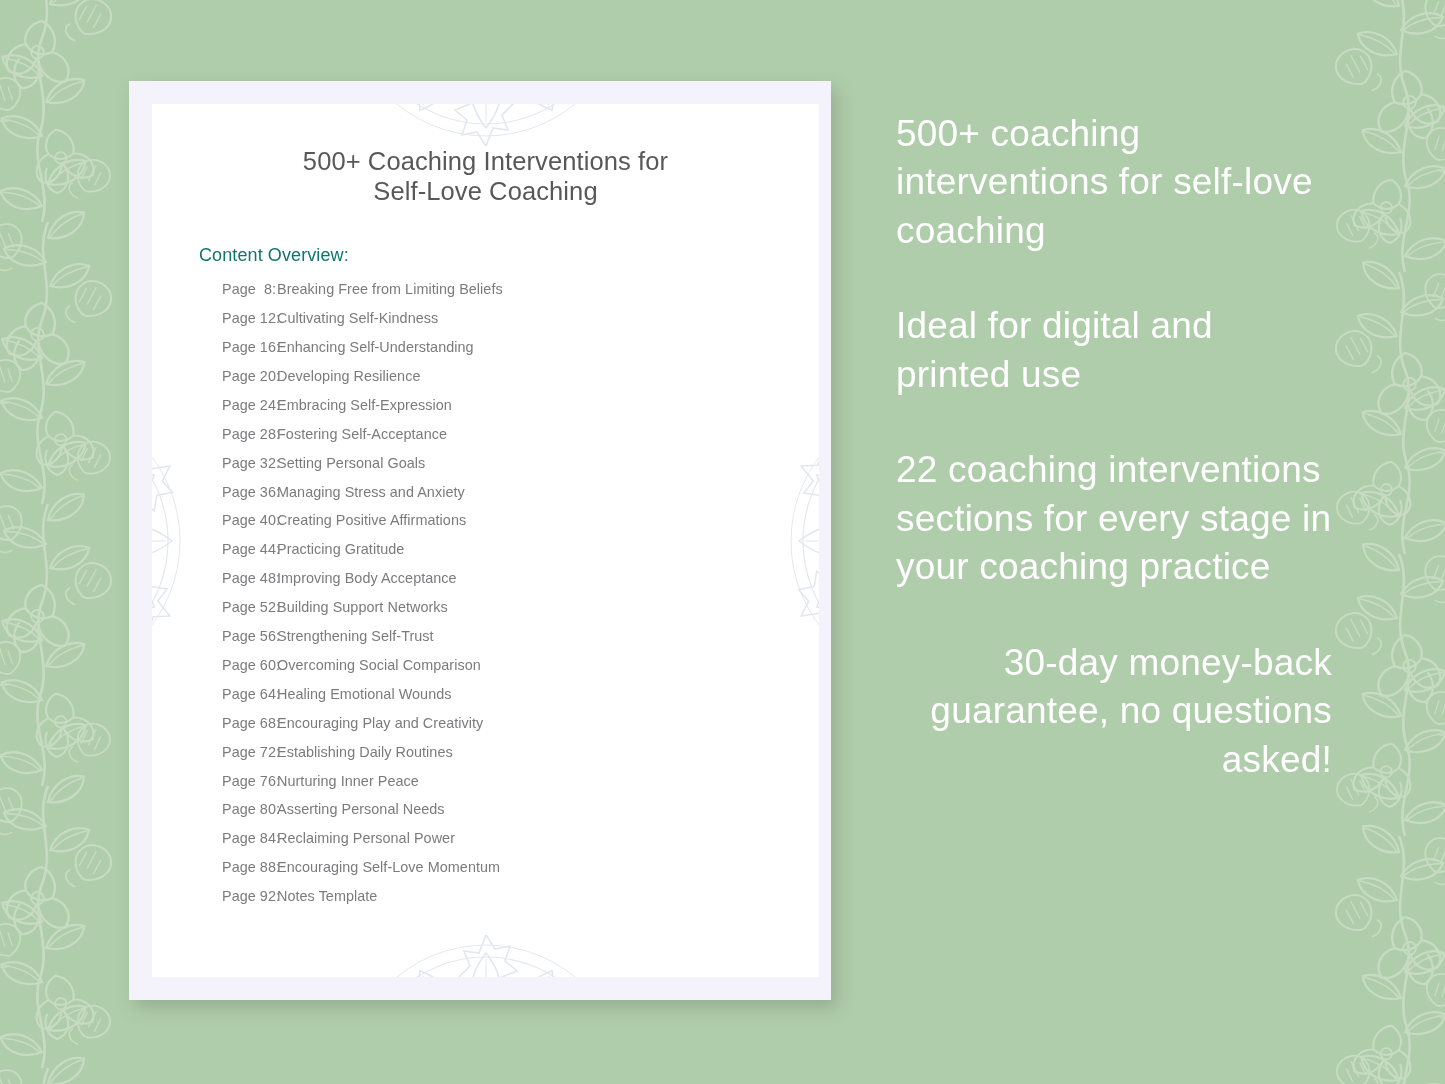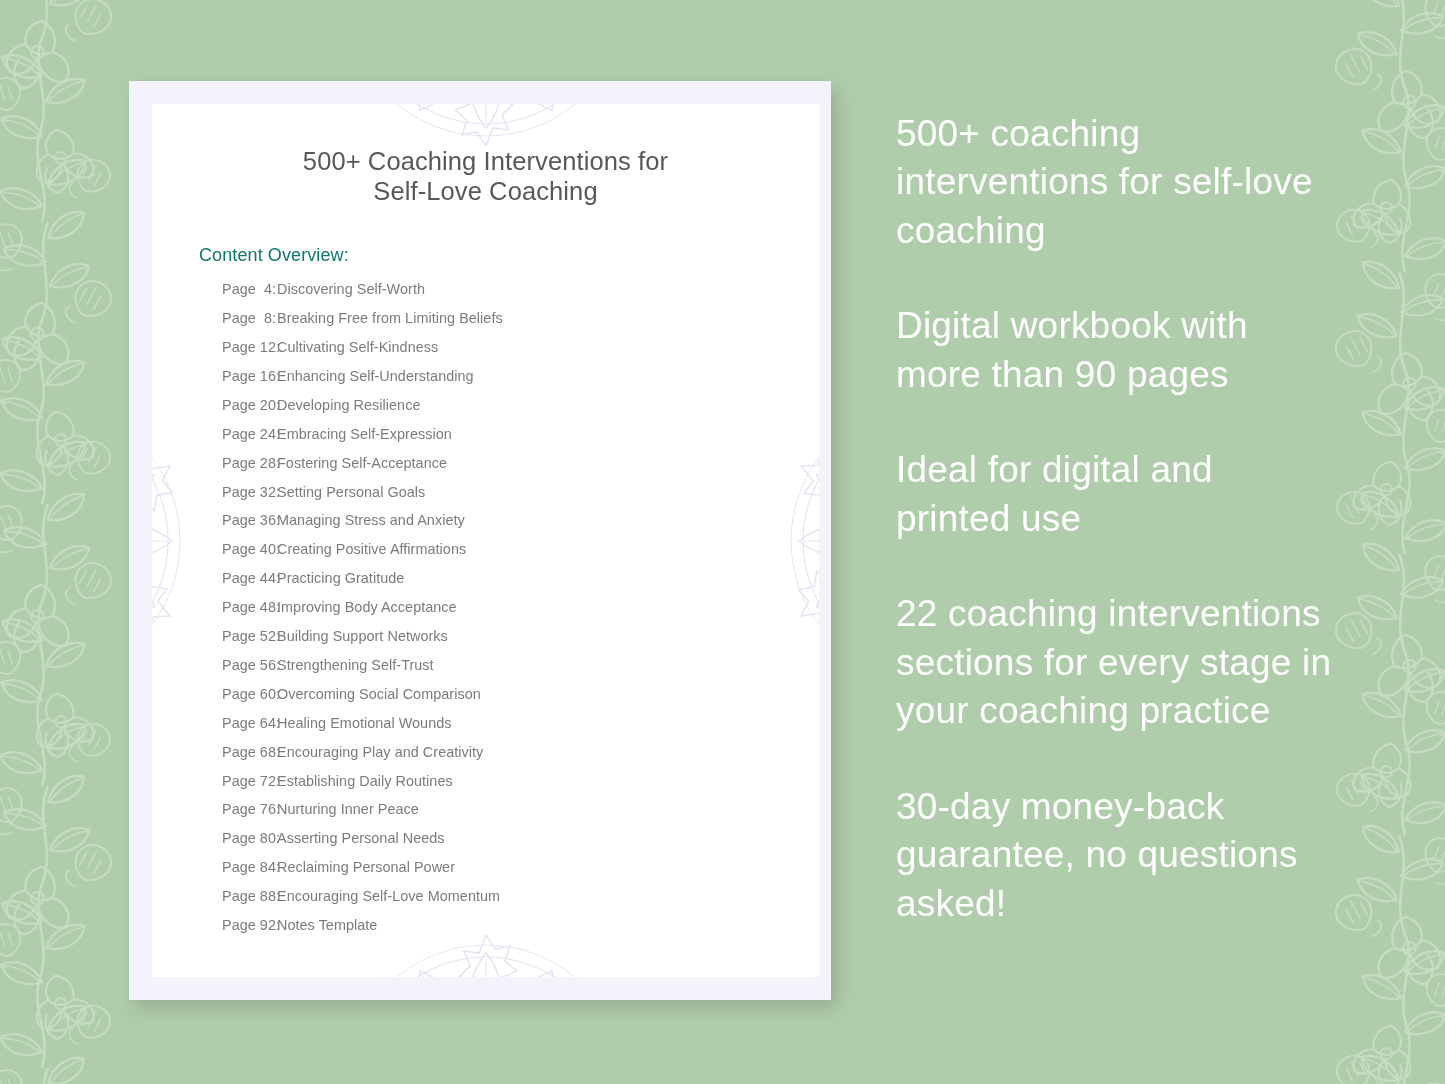--- a/index.html
+++ b/index.html
@@ -126,21 +126,21 @@
     width: 436px;
   }
   .marketing-line {
     margin: 0 0 47px 0;
     color: #ffffff;
     font-size: 37px;
     line-height: 1.31;
     font-weight: 400;
     letter-spacing: 0.2px;
   }
-  .marketing-line:last-child { margin-bottom: 0; }
+  .marketing-line:last-child { margin-bottom: 0; text-align: right; }
 </style>
 </head>
 <body>
 
 <div id="stage">
 
   <div class="vine left">
     <svg viewBox="0 0 150 1124" preserveAspectRatio="none" xmlns="http://www.w3.org/2000/svg">
       <defs>
         <g id="leafL">
@@ -281,24 +281,20 @@
       </div>
 
       <div id="page-content">
         <h1 id="card-title">500+ Coaching Interventions for
 Self-Love Coaching</h1>
 
         <div id="content-overview-label">Content Overview:</div>
 
         <ul id="toc-list">
             <li class="toc-item">
-              <span class="toc-page">Page  4:</span>
-              <span class="toc-label">Discovering Self-Worth</span>
-            </li>
-            <li class="toc-item">
               <span class="toc-page">Page  8:</span>
               <span class="toc-label">Breaking Free from Limiting Beliefs</span>
             </li>
             <li class="toc-item">
               <span class="toc-page">Page 12:</span>
               <span class="toc-label">Cultivating Self-Kindness</span>
             </li>
             <li class="toc-item">
               <span class="toc-page">Page 16:</span>
               <span class="toc-label">Enhancing Self-Understanding</span>
@@ -379,19 +375,18 @@
               <span class="toc-page">Page 92:</span>
               <span class="toc-label">Notes Template</span>
             </li>
           </ul>
       </div>
     </div>
   </div>
 
   <div id="marketing-copy">
       <p class="marketing-line">500+ coaching interventions for self-love coaching</p>
-      <p class="marketing-line">Digital workbook with more than 90 pages</p>
       <p class="marketing-line">Ideal for digital and printed use</p>
       <p class="marketing-line">22 coaching interventions sections for every stage in your coaching practice</p>
       <p class="marketing-line">30-day money-back guarantee, no questions asked!</p>
     </div>
 
 </div>
 
 </body></html>

